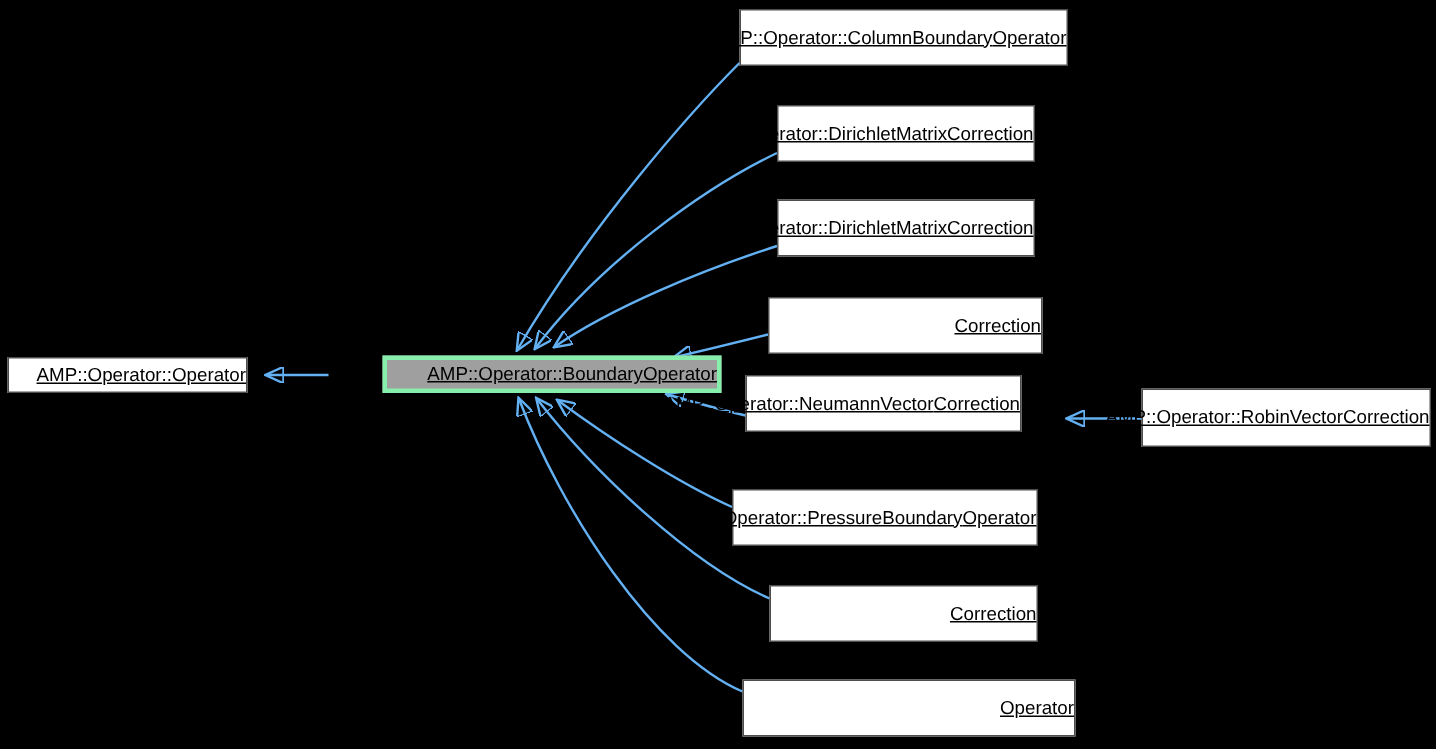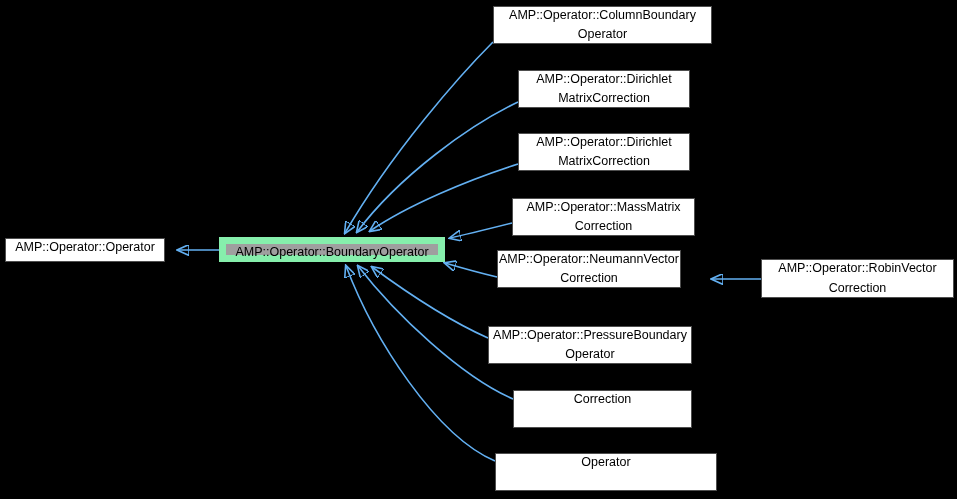--- a/index.html
+++ b/index.html
@@ -14,30 +14,32 @@
   .edges path, .edges line{fill:none;stroke:#63b0f2;stroke-width:1.6px;}
   .node{
     position:absolute;
     box-sizing:border-box;
     background:#ffffff;
     border:1px solid #4e4e4e;
     color:#000000;
     font-size:12.5px;
     line-height:17px;
     display:flex;
-    flex-direction:column;
+    flex-direction:row;
     align-items:center;
-    justify-content:space-between;
+    justify-content:flex-end;
     text-align:center;
     white-space:nowrap;
     cursor:pointer;
+    text-decoration:underline;
   }
   .node.highlight{
     background:#9f9f9f;
-    border:7px solid #86efac;
+    border:3px solid #86efac;
+    margin-left:36px;
   }
 </style>
 </head>
 <body>
 
 <div class="canvas">
 
   <svg class="edges" width="957" height="499" viewBox="0 0 957 499" xmlns="http://www.w3.org/2000/svg">
     <defs>
       <marker id="arrow" markerUnits="userSpaceOnUse" markerWidth="13" markerHeight="11" refX="11" refY="5.5" orient="auto">
@@ -73,21 +75,20 @@
     <span>AMP::Operator::Dirichlet</span>
     <span>MatrixCorrection</span>
   </div>
 
   <div class="node" style="left:518px;top:133px;width:172px;height:38px">
     <span>AMP::Operator::Dirichlet</span>
     <span>MatrixCorrection</span>
   </div>
 
   <div class="node" style="left:512px;top:198px;width:183px;height:38px">
-    <span>AMP::Operator::MassMatrix</span>
     <span>Correction</span>
   </div>
 
   <div class="node" style="left:497px;top:250px;width:184px;height:38px">
     <span>AMP::Operator::NeumannVector</span>
     <span>Correction</span>
   </div>
 
   <div class="node" style="left:488px;top:326px;width:204px;height:38px">
     <span>AMP::Operator::PressureBoundary</span>

